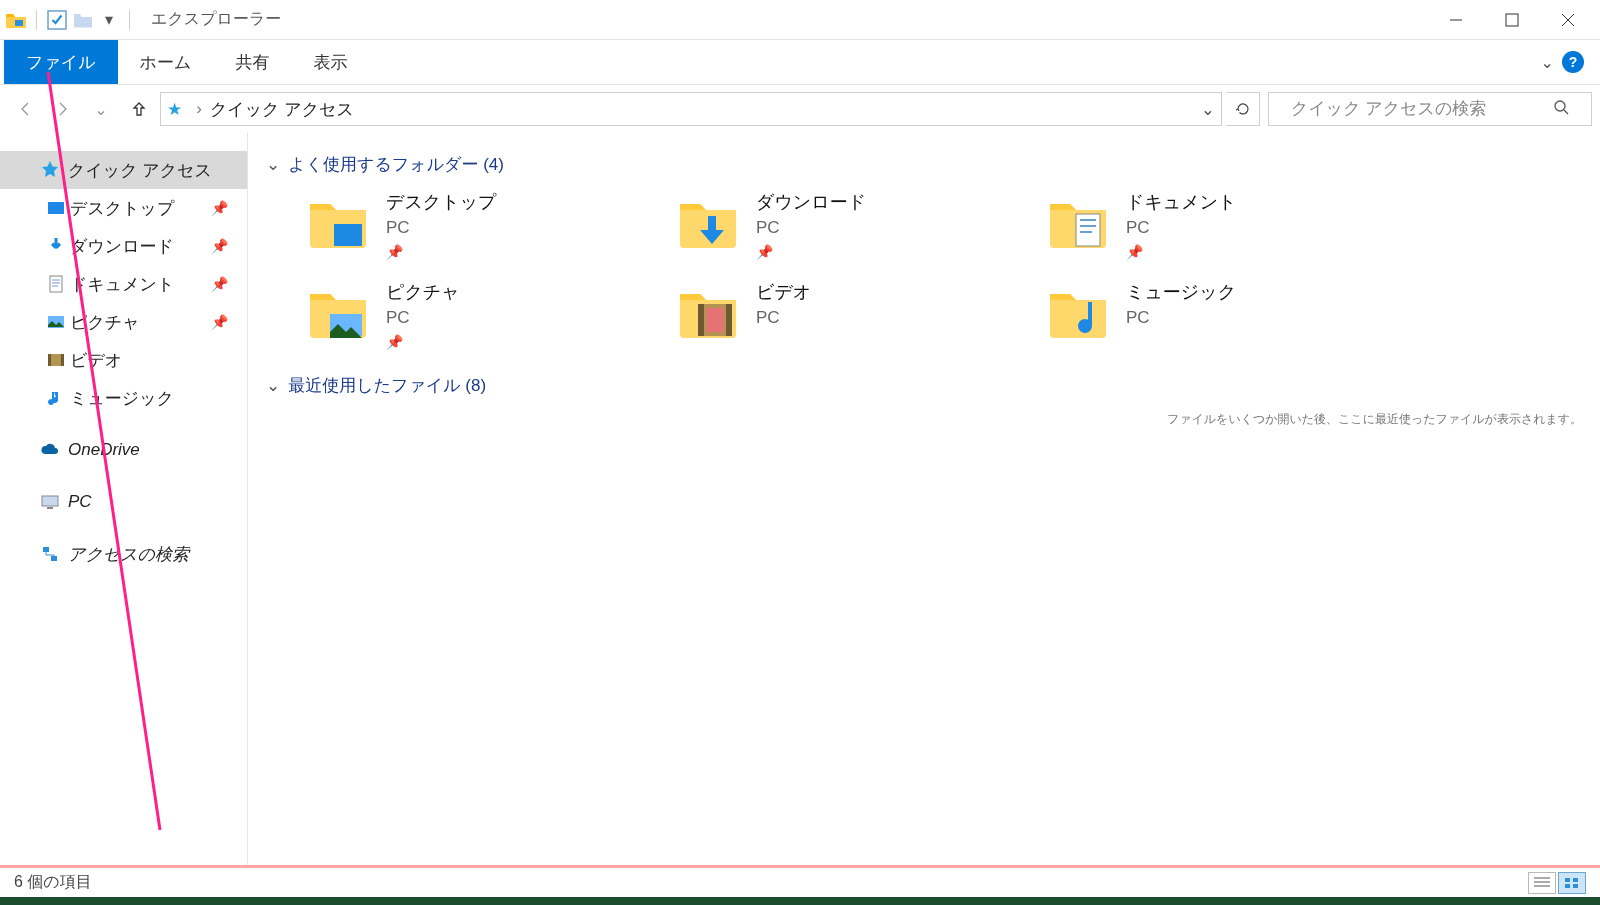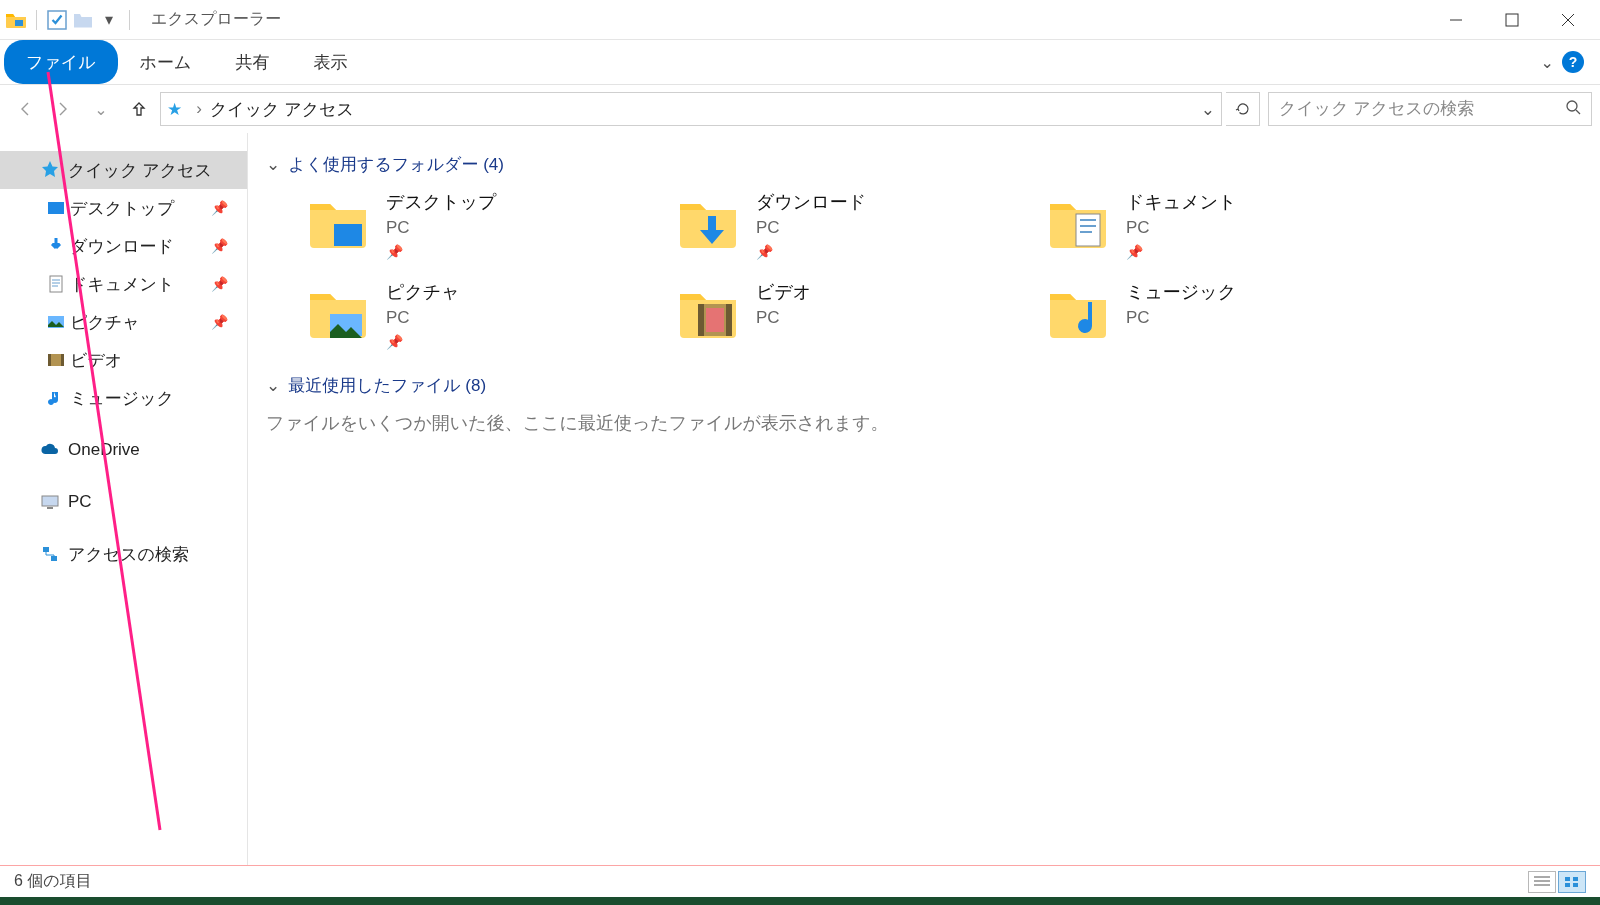--- a/index.html
+++ b/index.html
@@ -10,65 +10,65 @@
 .titlebar-left { display: flex; align-items: center; gap: 2px; }
 .titlebar-icon { width: 24px; height: 24px; display:flex; align-items:center; justify-content:center; }
 .titlebar-sep { width:1px; height:20px; background:#d0d0d0; margin: 0 6px; }
 .titlebar-title { color:#555; font-size:16px; margin-left:13px; }
 .titlebar-spacer { flex:1; }
 .wincontrol { width:56px; height:40px; display:flex; align-items:center; justify-content:center; color:#333; }
 .wincontrol svg { width:14px; height:14px; }
 
 
 .ribbon { height:45px; display:flex; align-items:center; border-bottom:1px solid #e3e3e3; padding:0 4px; }
-.ribbon-tab { padding: 0 22px; height:45px; display:flex; align-items:center; font-size:17px; color:#333;border-radius:19px; }
+.ribbon-tab { padding: 0 22px; height:45px; display:flex; align-items:center; font-size:17px; color:#333; }
 .ribbon-tab.file { background:#0078d7; color:#fff; height:44px; }
 .ribbon-right { margin-left:auto; display:flex; align-items:center; gap:8px; padding-right:12px; }
 .help-btn { width:22px; height:22px; border-radius:50%; background:#0078d7; color:#fff; display:flex; align-items:center; justify-content:center; font-size:14px; font-weight:bold; }
 
 
 .addr-row { height:48px; display:flex; align-items:center; padding:6px 8px; gap:4px; }
 .nav-btn { width:34px; height:34px; display:flex; align-items:center; justify-content:center; color:#9a9a9a; }
 .nav-btn.enabled { color:#333; }
 .addr-box { flex:1; height:34px; border:1px solid #cfcfcf; display:flex; align-items:center; padding:0 6px; font-size:17px; color:#222; }
 .addr-star { color:#28a0e5; margin-right:6px; }
 .addr-sep { margin:0 8px; color:#777; }
 .addr-drop { margin-left:auto; color:#555; }
 .refresh-btn { width:34px; height:34px; display:flex; align-items:center; justify-content:center; border:1px solid #cfcfcf; border-left:none; color:#444; }
-.search-box { width:324px; height:34px; border:1px solid #cfcfcf; display:flex; align-items:center; padding:0 10px; margin-left:4px; }
+.search-box { width:324px; height:34px; border:1px solid #cfcfcf; display:flex; align-items:center; padding:0 22px; margin-left:4px; }
 .search-box input { border:none; outline:none; flex:1; font-size:17px; color:#333; background:transparent; }
 .search-box input::placeholder { color:#888; }
 .search-box .mag { color:#555; }
 
 
 .body { display:flex; height: calc(100% - 40px - 45px - 48px - 32px - 8px); }
 .sidebar { width:248px; border-right:1px solid #e5e5e5; padding-top:18px; }
 .side-item { display:flex; align-items:center; height:38px; padding-left:42px; font-size:17px; color:#222; position:relative; }
 .side-item.sel { background:#d9d9d9; }
 .side-item .icon { position:absolute; left:46px; width:20px; display:flex; align-items:center; justify-content:center; }
 .side-item.root .icon { left:40px; }
 .side-item .label { margin-left:28px; }
 .side-item.root .label { margin-left:26px; }
 .side-item .pin { position:absolute; right:18px; color:#888; font-size:14px; }
-.side-group { margin-top:14px; }
+.side-group { margin-top:14px;font-style:italic; }
 
 
 .content { flex:1; padding:12px 18px; overflow:auto; }
 .section-header { display:flex; align-items:center; font-size:17px; color:#1a3a8a; margin:8px 0 14px 0; }
 .section-header .chev { margin-right:8px; color:#555; }
 .folder-grid { display:flex; flex-wrap:wrap; gap:20px 30px; margin-left:40px; margin-bottom:24px; }
 .folder-item { width:340px; display:flex; align-items:flex-start; gap:16px; }
 .folder-icon { width:64px; height:64px; position:relative; }
 .folder-meta .name { font-size:18px; color:#111; }
 .folder-meta .sub { font-size:17px; color:#666; margin-top:4px; }
 .folder-meta .pin { font-size:14px; color:#888; margin-top:6px; }
-.empty-msg { text-align:left; color:#777; font-size:18px; }
-
-
-.statusbar { position:absolute; bottom:8px; height:32px; left:0; right:0; border-top:1px solid #fca5a5; display:flex; align-items:center; padding:0 14px; font-size:16px; color:#444; }
+.empty-msg { text-align:right; color:#777; font-size:12px; }
+
+
+.statusbar { position:absolute; bottom:8px; height:32px; left:0; right:0; border-top:3px solid #fca5a5; display:flex; align-items:center; padding:0 14px; font-size:16px; color:#444; }
 .statusbar .spacer { flex:1; }
 .view-btn { width:28px; height:22px; border:1px solid #b8b8b8; display:flex; align-items:center; justify-content:center; margin-left:2px; }
 .view-btn.active { background:#cde6f7; border-color:#6aa7d6; }
 
 
 .task-strip { position:absolute; bottom:0; left:0; right:0; height:8px; background:#1a4d2e; }
 
 
 .arrow-overlay { position:absolute; left:0; top:0; pointer-events:none; }
 

